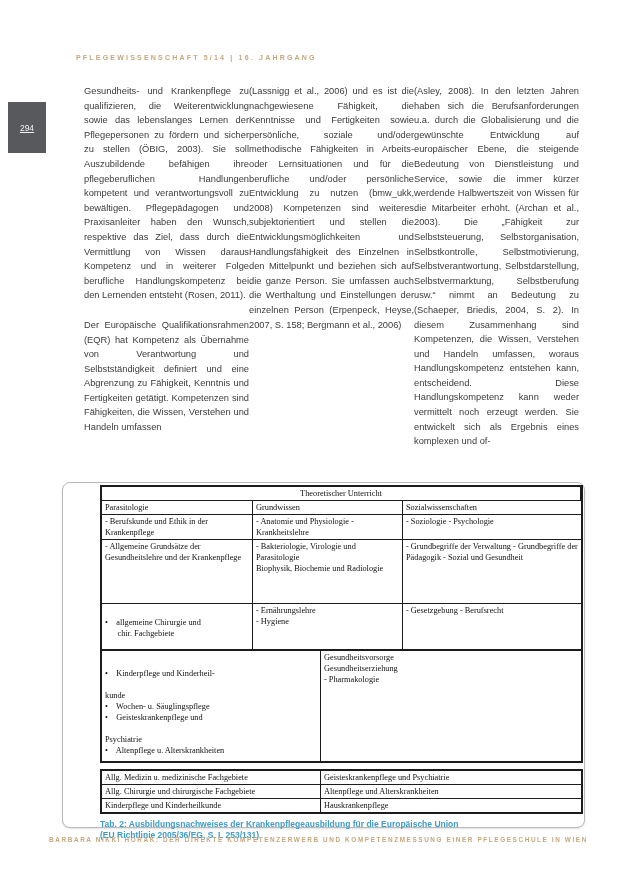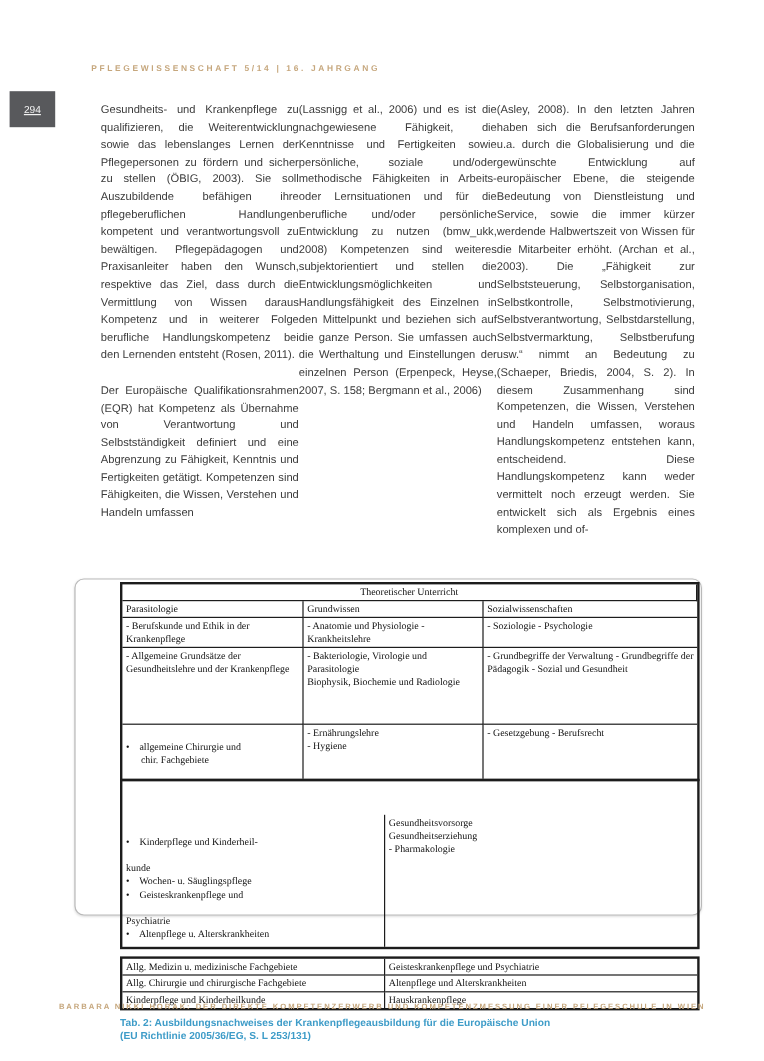--- a/index.html
+++ b/index.html
@@ -9,33 +9,33 @@
   }
   
   .running{
     position:absolute;font-size:7px;letter-spacing:2.2px;font-weight:600;
     color:#c6a77d;text-transform:uppercase;white-space:nowrap;
   }
   .running.header{left:76px;top:54px;}
   .running.footer{left:0;right:0;top:836px;text-align:center;font-size:6.4px;letter-spacing:1.6px;}
   
   .badge{
-    position:absolute;left:8px;top:76px;width:38px;height:30px;background:#58595c;
+    position:absolute;left:8px;top:102px;width:38px;height:51px;background:#58595c;
     display:flex;align-items:center;justify-content:center;
   }
   .badge span{color:#f2f2f2;font-size:8.5px;text-decoration:underline;}
   
   .columns{
     position:absolute;left:57px;top:84px;width:521px;display:flex;margin-left:27px;
   }
   .col{width:165px;font-size:9.3px;line-height:14.6px;text-align:justify;hyphens:auto;}
   .col p{margin:0 0 15px 0;}
   
   .figure-box{
-    position:absolute;left:62px;top:482px;width:523px;height:281px;
+    position:absolute;left:62px;top:482px;width:523px;height:346px;
     border:1px solid #b9b9b9;border-radius:8px;box-shadow:0 1px 2px rgba(0,0,0,.12);
     box-sizing:border-box;padding:2px 0 0 37px;background:#fff;
   }
   .tblA,.tblB,.tblC{
     display:grid;border:2px solid #1c1c1c;width:483px;box-sizing:border-box;
     font-family:"Liberation Serif",serif;font-size:8.3px;line-height:11px;color:#111;
   }
   .tblA{grid-template-columns:151px 150px 178px;}
   .tblB{grid-template-columns:219px 260px;margin-top:-2px;}
   .tblC{grid-template-columns:219px 260px;margin-top:6px;}
@@ -44,21 +44,21 @@
     padding:1px 3px;box-sizing:border-box;white-space:pre-wrap;overflow:hidden;
   }
   .cell.lastcol{border-right:none;}
   .cell.lastrow{border-bottom:none;}
   .cell.span-all{grid-column:1 / -1;}
   .cell.center{text-align:center;}
   .mh-head{min-height:12px;}
   .mh-r0{min-height:23px;}
   .mh-r1{min-height:64px;}
   .mh-r2{min-height:45px;}
-  .mh-b{min-height:110px;margin-top:28px;}
+  .mh-b{min-height:110px;}
   .mh-c{min-height:13px;}
   .pad-top{padding-top:13px;}
   .pad-top-lg{padding-top:17px;}
   
   .caption{
     margin-top:5px;width:470px;font-size:8.5px;line-height:10.5px;font-weight:bold;
     color:#3e9cc8;white-space:pre-line;font-family:"Liberation Sans",sans-serif;
   }
 </style>
 </head>

